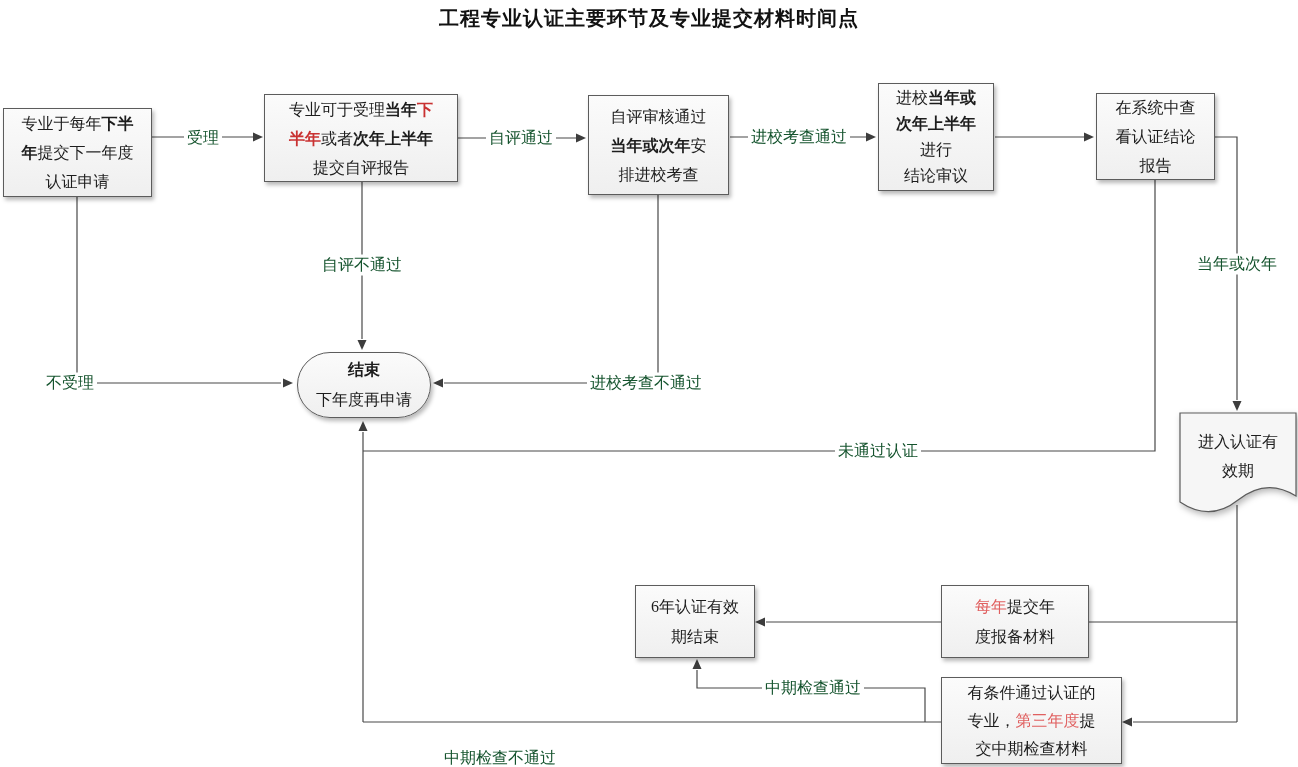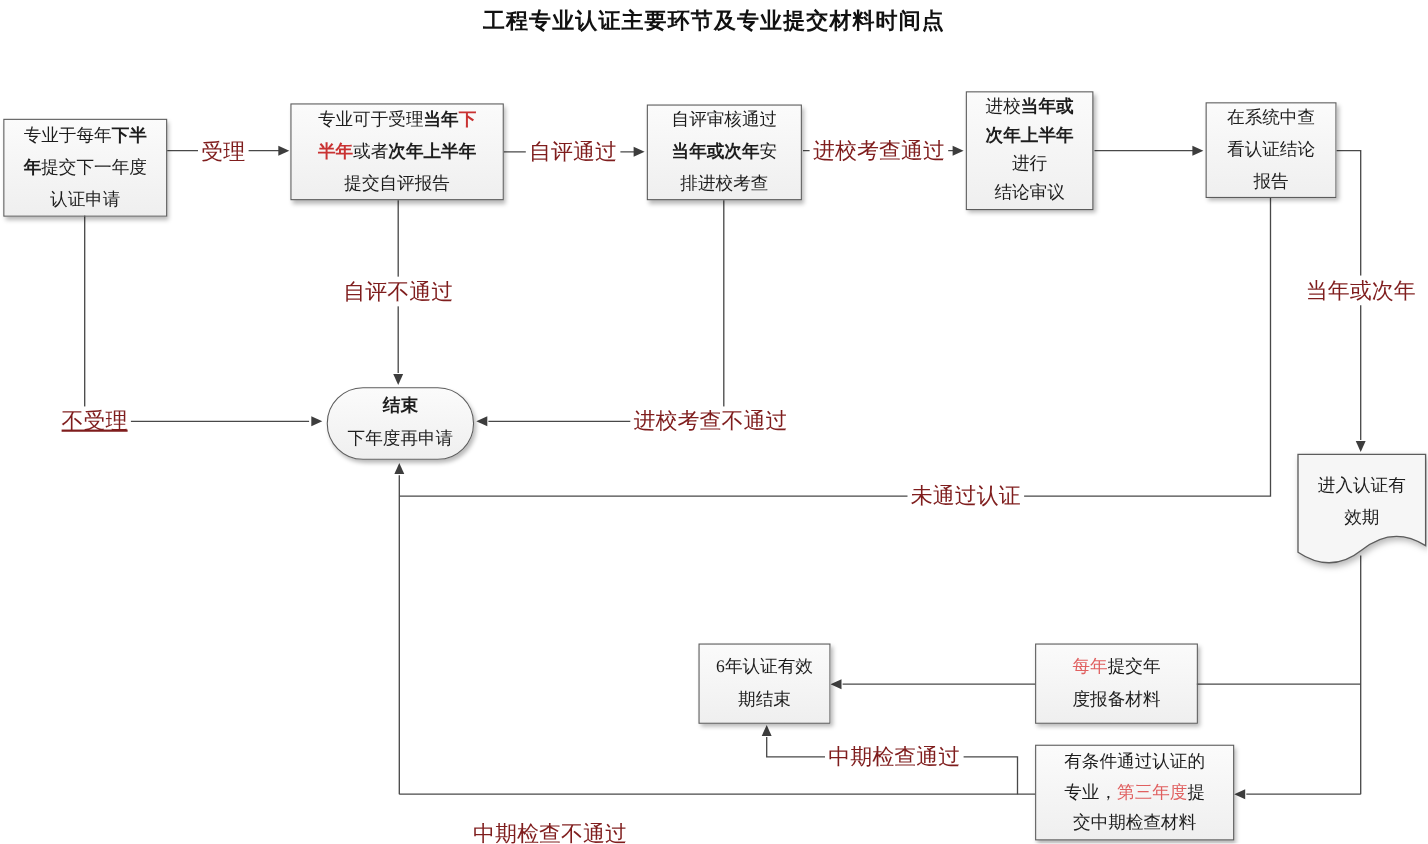--- a/index.html
+++ b/index.html
@@ -24,21 +24,21 @@
     text-align:center;font-size:16px;line-height:29px;color:#1d1d1d;
   }
   .box.small-lh{line-height:26px;}
   .stadium{border-radius:34px;line-height:30px;}
   .doc-text{
     position:absolute;box-sizing:border-box;text-align:center;
     font-size:16px;line-height:29px;color:#1d1d1d;
   }
   .edge-label{
     position:absolute;transform:translate(-50%,-50%);
-    background:#ffffff;padding:0 3px;font-size:20px;color:#7f1d1d;white-space:nowrap;
+    background:#ffffff;padding:0 3px;font-size:16px;color:#14532d;white-space:nowrap;
   }
   .b{font-weight:bold;}
   .red-b{color:#c93232;font-weight:bold;}
   .red{color:#e06060;}
   .ln{display:block;}
 </style>
 </head>
 <body>
 
 <div class="stage">
@@ -101,21 +101,21 @@
     <span class="ln"><span class="b">年</span><span>提交下一年度</span></span>
     <span class="ln"><span>认证申请</span></span>
   </div>
 
   <div class="box" style="left:264px;top:94px;width:194px;height:88px;">
     <span class="ln"><span>专业可于受理</span><span class="b">当年</span><span class="red-b">下</span></span>
     <span class="ln"><span class="red-b">半年</span><span>或者</span><span class="b">次年上半年</span></span>
     <span class="ln"><span>提交自评报告</span></span>
   </div>
 
-  <div class="box" style="left:588px;top:95px;width:141px;height:87px;">
+  <div class="box" style="left:588px;top:95px;width:141px;height:100px;">
     <span class="ln"><span>自评审核通过</span></span>
     <span class="ln"><span class="b">当年或次年</span><span>安</span></span>
     <span class="ln"><span>排进校考查</span></span>
   </div>
 
   <div class="box small-lh" style="left:878px;top:83px;width:116px;height:108px;">
     <span class="ln"><span>进校</span><span class="b">当年或</span></span>
     <span class="ln"><span class="b">次年上半年</span></span>
     <span class="ln"><span>进行</span></span>
     <span class="ln"><span>结论审议</span></span>
@@ -149,21 +149,21 @@
 
   <div class="box" style="left:941px;top:677px;width:181px;height:87px;line-height:28px;">
     <span class="ln"><span>有条件通过认证的</span></span>
     <span class="ln"><span>专业，</span><span class="red">第三年度</span><span>提</span></span>
     <span class="ln"><span>交中期检查材料</span></span>
   </div>
 
   <span class="edge-label" style="left:203px;top:138px;">受理</span>
   <span class="edge-label" style="left:521px;top:138px;">自评通过</span>
   <span class="edge-label" style="left:799px;top:137px;">进校考查通过</span>
-  <span class="edge-label" style="left:86px;top:383px;text-decoration:underline;">不受理</span>
+  <span class="edge-label" style="left:70px;top:383px;">不受理</span>
   <span class="edge-label" style="left:362px;top:265px;">自评不通过</span>
   <span class="edge-label" style="left:646px;top:383px;">进校考查不通过</span>
   <span class="edge-label" style="left:1237px;top:264px;">当年或次年</span>
   <span class="edge-label" style="left:878px;top:451px;">未通过认证</span>
   <span class="edge-label" style="left:813px;top:688px;">中期检查通过</span>
   <span class="edge-label" style="left:500px;top:722px;margin-top:36px;">中期检查不通过</span>
 
 </div>
 
 </body></html>

